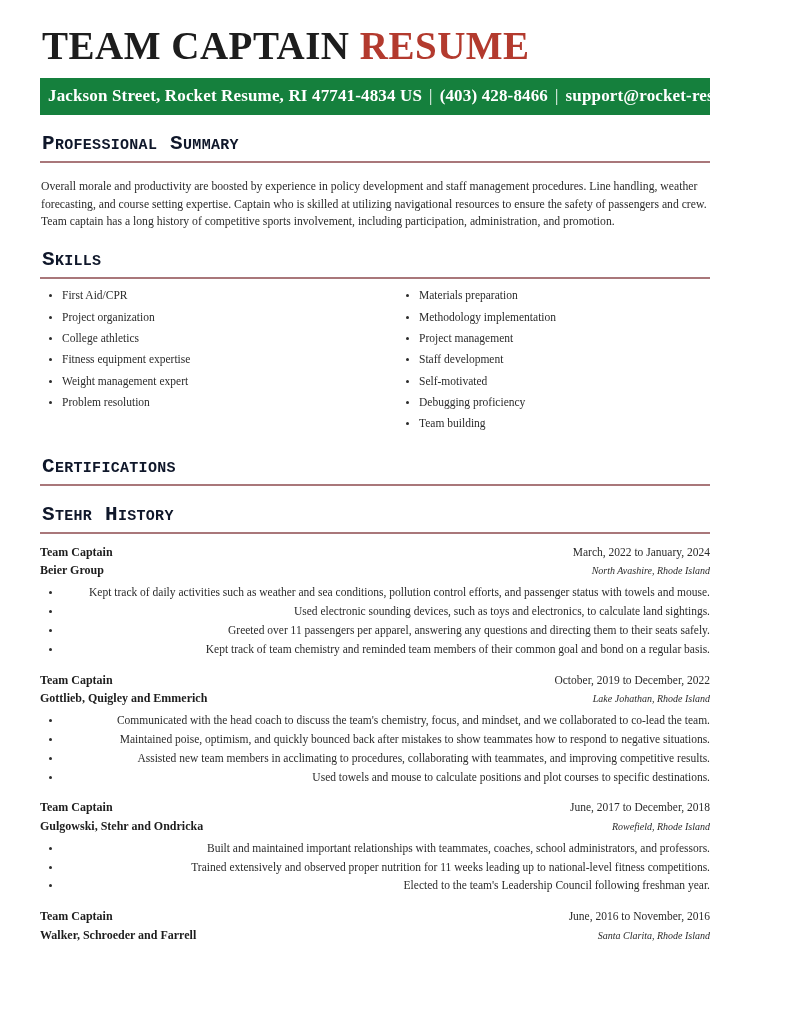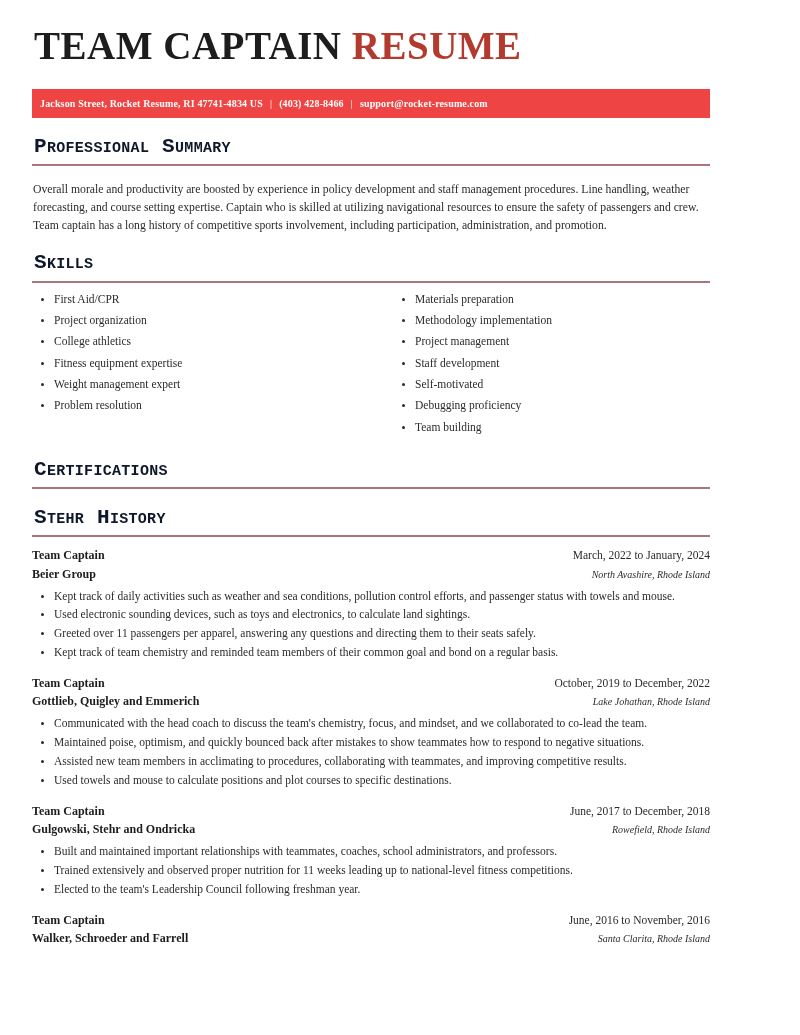--- a/index.html
+++ b/index.html
@@ -11,42 +11,42 @@
     width: 800px;
     height: 1035px;
     font-family: "Liberation Serif", "DejaVu Serif", serif;
     color: #2b2b2b;
     overflow: hidden;
   }
   .page {
     width: 740px;
     height: 1035px;
     box-sizing: border-box;
-    padding: 26px 30px 0 32px;
+    padding: 26px 30px 0 40px;
     position: relative;
   }
 
   
   .resume-title {
     font-size: 39px;
     font-weight: bold;
     letter-spacing: 0.5px;
     line-height: 1.05;
     margin: 0 0 0 2px;
     white-space: nowrap;
   }
   .title-dark { color: #1d1d1d; }
   .title-accent { color: #b33a2e; }
 
   .contact-bar {
-    background: #ef4444;
+    background: #15803d;
     color: #ffffff;
-    margin-top: 22px;
+    margin-top: 11px;
     padding: 9px 10px 9px 8px;
-    font-size: 10px;
+    font-size: 17px;
     font-weight: bold;
     letter-spacing: 0.15px;
     line-height: 1.1;
     white-space: nowrap;
   }
   .contact-sep {
     display: inline-block;
     padding: 0 7px;
     font-weight: normal;
   }
@@ -141,21 +141,21 @@
     font-weight: bold;
     color: #1d1d1d;
   }
   .job-location {
     font-size: 10px;
     font-style: italic;
     color: #2b2b2b;
     white-space: nowrap;
   }
   .job ul.bullets { margin-top: 6px; }
-  .job ul.bullets li { margin-bottom: 3px; }
+  .job ul.bullets li { margin-bottom: 3px; text-align: right; }
 </style>
 </head>
 <body>
 
 <div class="page">
 
   <h1 class="resume-title">
     <span class="title-dark">TEAM CAPTAIN</span>
     <span class="title-accent">RESUME</span>
   </h1>

